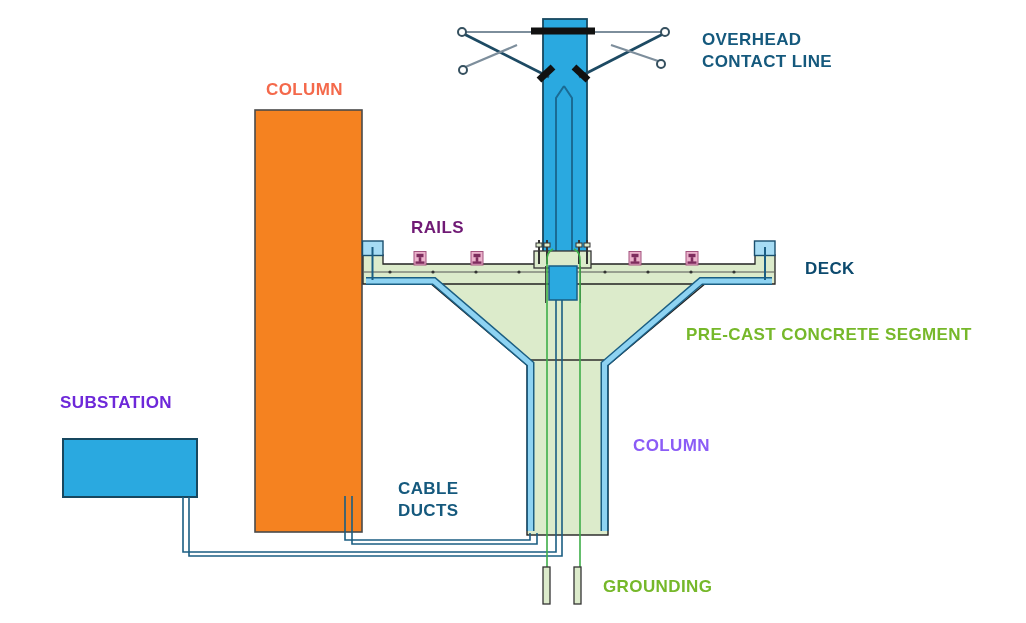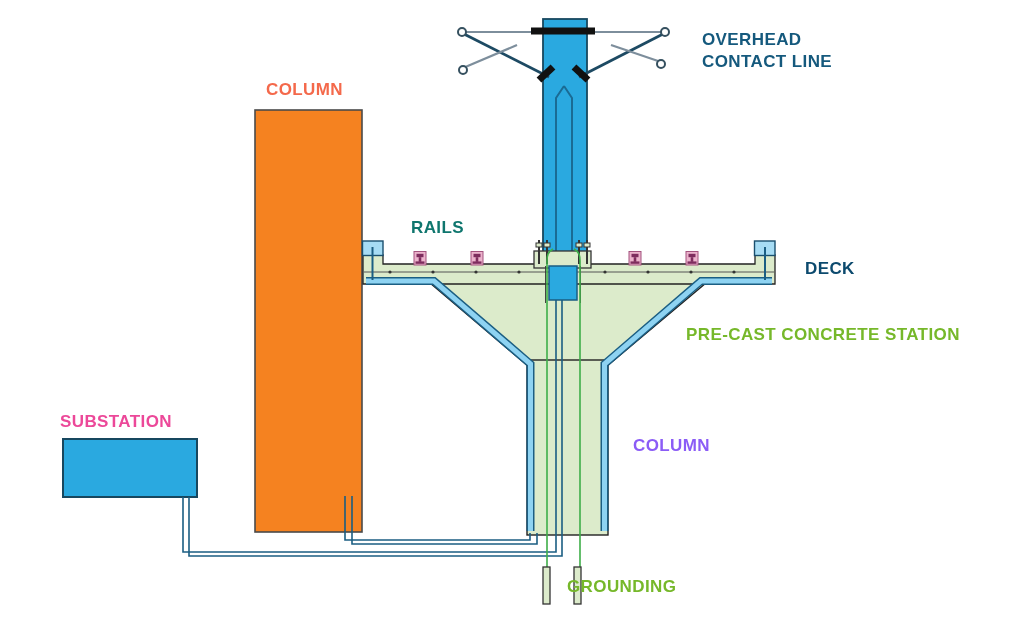--- a/index.html
+++ b/index.html
@@ -138,20 +138,22 @@
     <path d="M 553,249 C 548,252 547,255 547,261 L 547,567"></path>
     <path d="M 574,249 C 579,252 580,255 580,261 L 580,567"></path>
   </g>
   <rect x="543" y="567" width="7" height="37" fill="#DCEBCB" stroke="#333" stroke-width="1.3"></rect>
   <rect x="574" y="567" width="7" height="37" fill="#DCEBCB" stroke="#333" stroke-width="1.3"></rect>
 </svg>
 
 <div class="lbl" style="left: 702px; top: 29px; color: rgb(21, 89, 125);">OVERHEAD
 CONTACT LINE</div>
 <div class="lbl" style="left: 266px; top: 79px; color: rgb(244, 105, 75);">COLUMN</div>
-<div class="lbl" style="left: 411px; top: 217px; color: #0f766e;">RAILS</div>
+<div class="lbl" style="left: 411px; top: 217px; color: #701a75;">RAILS</div>
 <div class="lbl" style="left: 805px; top: 258px; color: #0c4a6e;">DECK</div>
-<div class="lbl" style="left: 686px; top: 324px; color: rgb(118, 184, 42);">PRE-CAST CONCRETE STATION</div>
+<div class="lbl" style="left: 686px; top: 324px; color: rgb(118, 184, 42);">PRE-CAST CONCRETE SEGMENT</div>
 <div class="lbl" style="left: 633px; top: 435px; color: #8b5cf6;">COLUMN</div>
-<div class="lbl" style="left: 60px; top: 411px; color: #ec4899;">SUBSTATION</div>
-<div class="lbl" style="left: 567px; top: 576px; color: rgb(118, 184, 42);">GROUNDING</div>
+<div class="lbl" style="left: 60px; top: 392px; color: #6d28d9;">SUBSTATION</div>
+<div class="lbl" style="left: 398px; top: 478px; color: rgb(21, 89, 125);">CABLE
+DUCTS</div>
+<div class="lbl" style="left: 603px; top: 576px; color: rgb(118, 184, 42);">GROUNDING</div>
 
 </div>
 
 </body></html>

